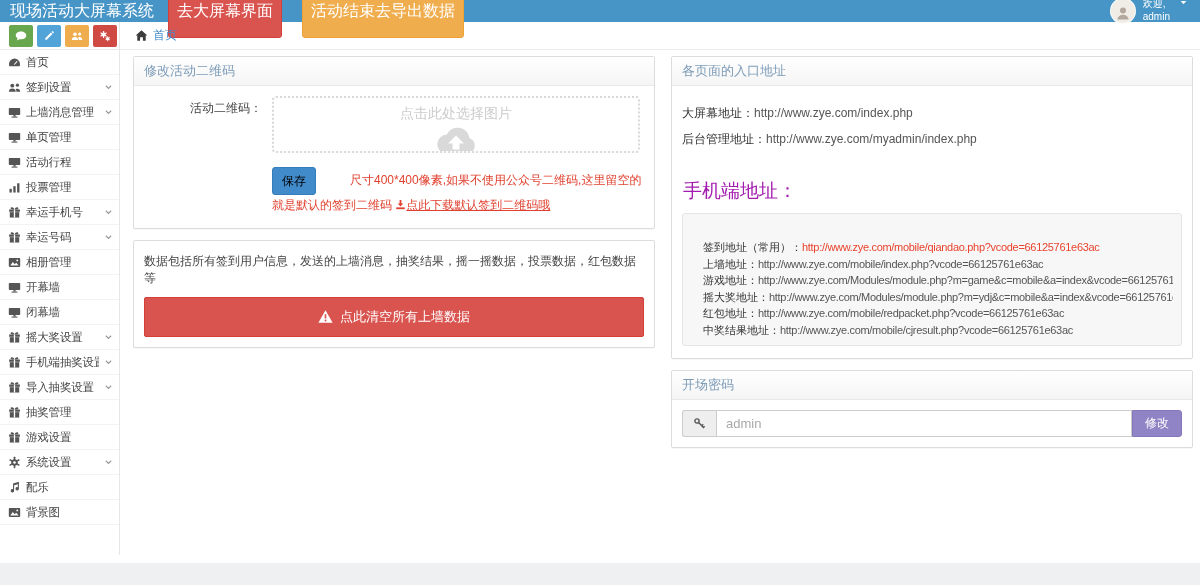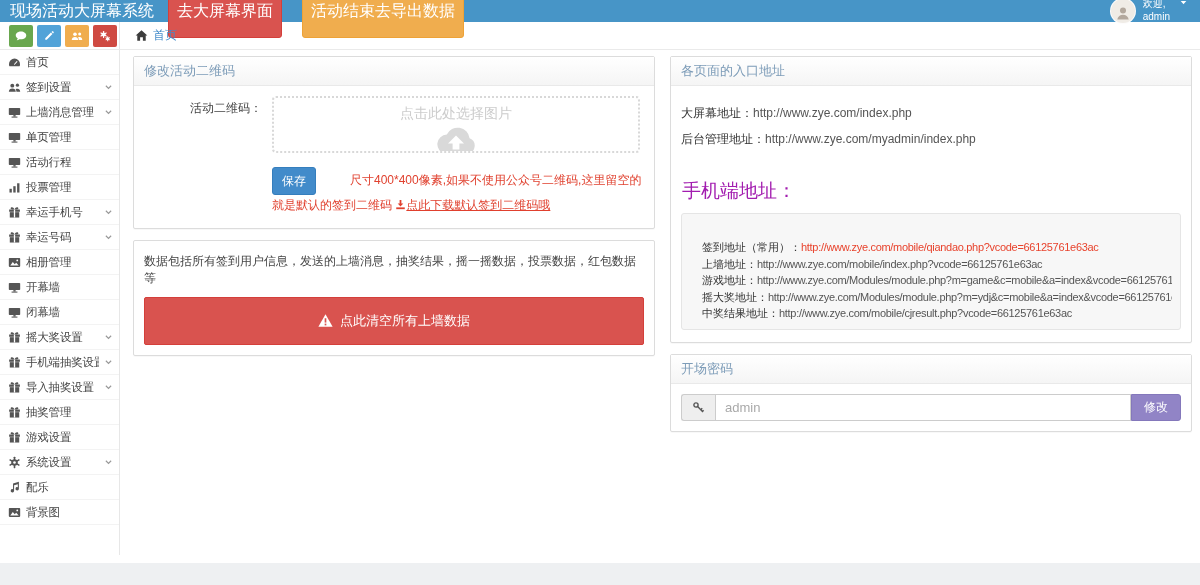--- a/index.html
+++ b/index.html
@@ -30,43 +30,43 @@
   .crumb-link { color:#428bca; cursor:pointer; }
 
   
   .main { display:flex; height:505px; }
   .sidebar { width:120px; border-right:1px solid #e7e7e7; background:#fff; }
   .sb-item { display:flex; align-items:center; gap:5px; height:25px; padding:0 6px 0 8px; border-bottom:1px solid #f3f3f3; cursor:pointer; color:#444; }
   .sb-icon { width:13px; height:13px; flex:0 0 13px; color:#555; }
   .sb-label { font-size:11.5px; white-space:nowrap; overflow:hidden; flex:1; letter-spacing:-.2px; }
   .sb-caret { width:9px; height:9px; color:#999; flex:0 0 9px; }
 
-  .content { flex:1; padding:6px 8px 0 13px; display:flex; gap:8px; align-items:flex-start;justify-content:space-between; }
+  .content { flex:1; padding:6px 8px 0 13px; display:flex; gap:16px; align-items:flex-start; }
   .col { width:522px; }
 
   
   .panel { border:1px solid #dcdcdc; border-radius:2px; background:#fff; margin-bottom:11px; box-shadow:0 1px 1px rgba(0,0,0,.03); }
   .panel-h { padding:5px 10px; font-size:13px; color:#7d9cb8; background:linear-gradient(#ffffff,#f5f5f5); border-bottom:1px solid #e9e9e9; }
   .panel-b { padding:10px; }
 
   
   .form-row { display:flex; }
   .qr-label { width:128px; text-align:right; padding:4px 10px 0 0; color:#444; }
   .upload-box { width:368px; height:57px; border:2px dotted #d8d8d8; border-radius:4px; text-align:center; cursor:pointer; overflow:hidden; }
   .upload-text { margin-top:7px; font-size:14px; color:#ccc; }
   .cloud-ic { width:44px; height:32px; color:#d9d9d9; margin:1px auto 0; display:block; }
   .save-row { margin:14px 0 2px 128px; font-size:12px; line-height:1.7; }
-  .btn-save { display:inline-block; background:#428bca; border:1px solid #357ebd; color:#ffffff; padding:3px 9px; border-radius:3px; cursor:pointer; margin-right:6px; vertical-align:middle; }
+  .btn-save { display:inline-block; background:#428bca; border:1px solid #357ebd; color:#000000; padding:3px 9px; border-radius:3px; cursor:pointer; margin-right:6px; vertical-align:middle; }
   .note-red { color:#e0402e;margin-left:28px; }
   .dl-link { color:#e0402e; text-decoration:underline; cursor:pointer; }
   .dl-ic { width:11px; height:11px; display:inline-block; vertical-align:-1px; color:#e0402e; }
 
   
   .clear-desc { margin:2px 0 10px; color:#444; }
-  .btn-clear { width:100%; height:48px; background:#d9534f; border:1px solid #d43f3a; border-radius:2px; color:#fff; font-size:13px; display:flex; align-items:center; justify-content:center; gap:7px; cursor:pointer; }
+  .btn-clear { width:100%; height:40px; background:#d9534f; border:1px solid #d43f3a; border-radius:2px; color:#fff; font-size:13px; display:flex; align-items:center; justify-content:center; gap:7px; cursor:pointer; }
   .warn-ic { width:15px; height:15px; }
 
   
   .entry-line { margin:9px 0; color:#333; }
   .entry-line .u-url { color:#555; cursor:pointer; }
   .mobile-heading { font-size:19px; color:#a21caf; margin:30px 0 9px 1px; }
   .url-box { background:#f7f7f7; border:1px solid #e5e5e5; border-radius:3px; padding:25px 8px 7px 20px; margin-bottom:2px; }
   .url-line { font-size:11px; line-height:16.5px; white-space:nowrap; overflow:hidden; color:#333; }
   .url-line .u-link { color:#555; letter-spacing:-.3px; cursor:pointer; }
   .url-line .u-link.hot { color:#e8432d; }
@@ -529,20 +529,23 @@
                 <div class="url-line">
     <span class="u-label">上墙地址：</span><span class="u-link">http://www.zye.com/mobile/index.php?vcode=66125761e63ac</span>
   </div>
                 <div class="url-line">
     <span class="u-label">游戏地址：</span><span class="u-link">http://www.zye.com/Modules/module.php?m=game&amp;c=mobile&amp;a=index&amp;vcode=66125761e63ac</span>
   </div>
                 <div class="url-line">
     <span class="u-label">摇大奖地址：</span><span class="u-link">http://www.zye.com/Modules/module.php?m=ydj&amp;c=mobile&amp;a=index&amp;vcode=66125761e63ac</span>
   </div>
                 <div class="url-line">
+    <span class="u-label">红包地址：</span><span class="u-link">http://www.zye.com/mobile/redpacket.php?vcode=66125761e63ac</span>
+  </div>
+                <div class="url-line">
     <span class="u-label">中奖结果地址：</span><span class="u-link">http://www.zye.com/mobile/cjresult.php?vcode=66125761e63ac</span>
   </div>
               </div>
           </div>
         </div>
 
         <div class="panel">
           <div class="panel-h">开场密码</div>
           <div class="panel-b">
             <div class="input-group">

